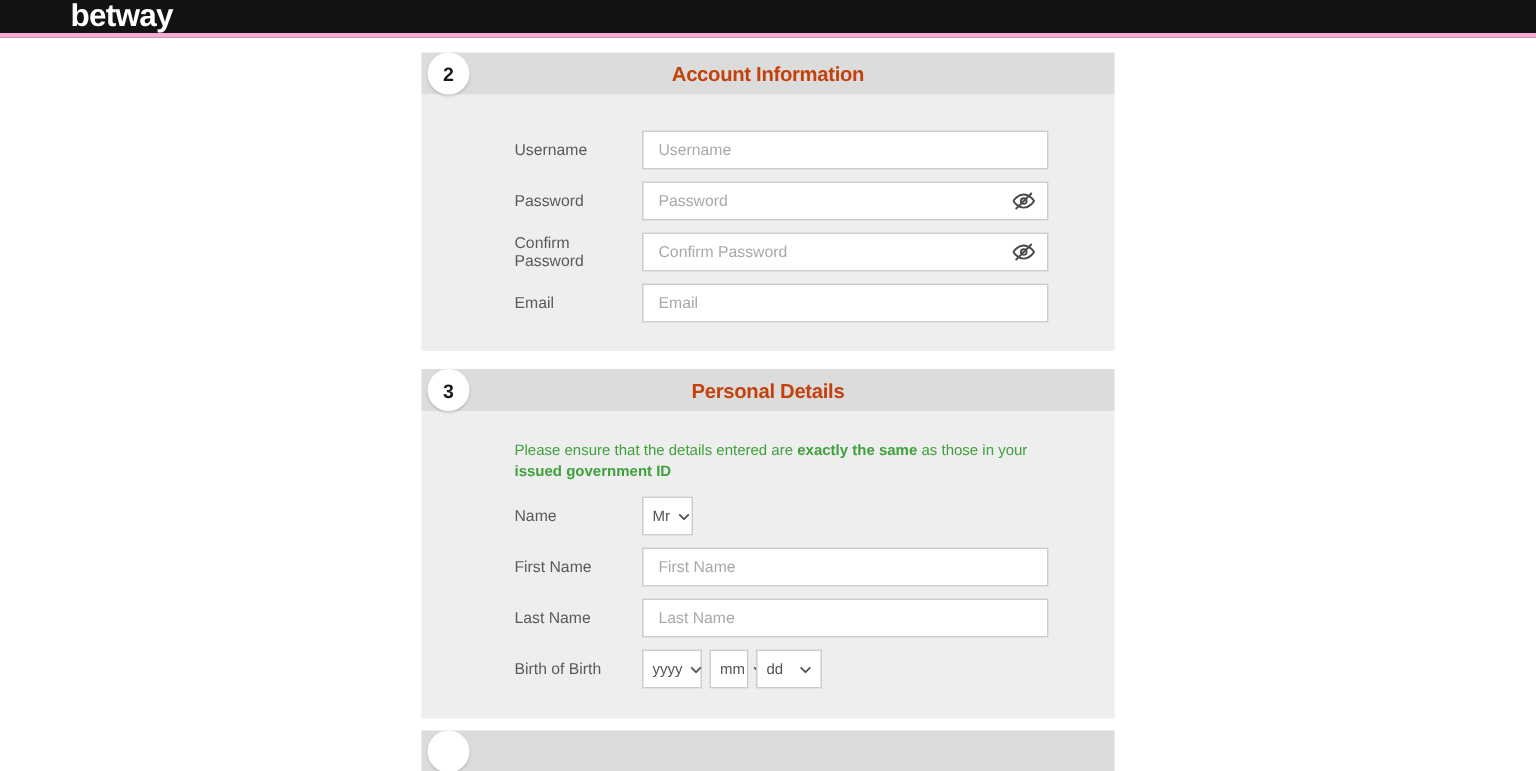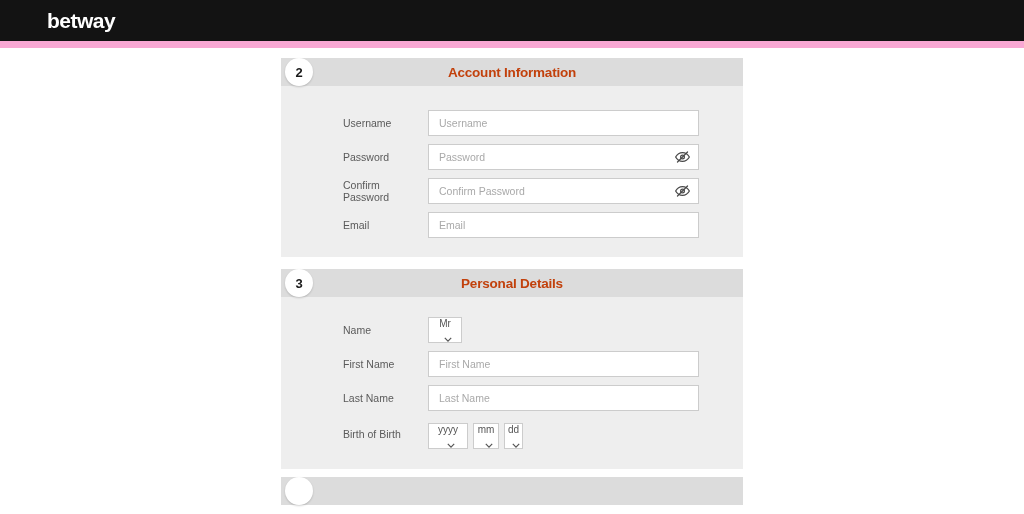--- a/index.html
+++ b/index.html
@@ -4,23 +4,23 @@
 <style>
   * { box-sizing: border-box; margin: 0; padding: 0; }
   html, body { width: 1024px; height: 514px; overflow: hidden; }
   body {
     background: #ffffff;
     font-family: "Liberation Sans", sans-serif;
   }
 
   
   .top-header {
-    height: 48px;
+    height: 25px;
     background: #131313;
-    border-bottom: 7px solid #f9a8d4;
+    border-bottom: 3px solid #f9a8d4;
     display: flex;
     align-items: center;
   }
   .logo {
     margin-left: 47px;
     color: #ffffff;
     font-size: 21px;
     font-weight: bold;
     letter-spacing: -0.5px;
   }
@@ -124,27 +124,26 @@
     height: 26px;
     background: #ffffff;
     border: 1px solid #cccccc;
     display: inline-flex;
     align-items: center;
     justify-content: space-between;
     padding: 0 6px;
     font-size: 10px;
     color: #555555;
     cursor: pointer;
-    flex-direction: column;
   }
   .select-box .chev { margin-left: 5px; display: flex; }
   .sel-title { width: 34px; }
   .sel-yyyy { width: 40px; margin-right: 5px; }
   .sel-mm { width: 26px; margin-right: 5px; }
-  .sel-dd { width: 19px; }
+  .sel-dd { width: 44px; }
 </style>
 </head>
 <body>
 
 <div class="top-header">
   <div class="logo">betway</div>
 </div>
 
 <div class="form-column">
 
@@ -200,20 +199,21 @@
     </div>
   </div>
 
   <div class="section">
     <div class="section-header">
       <div class="step-circle">3</div>
       <div class="section-title">Personal Details</div>
     </div>
     <div class="section-body personal">
 
+      <div class="notice"><span>Please ensure that the details entered are </span><b>exactly the same</b><span> as those in your </span><b>issued government ID</b></div>
 
       <div class="field-row">
         <div class="field-label">Name</div>
         <div class="select-box sel-title">
           <span>Mr</span>
           <span class="chev">
               <svg width="8" height="5" viewBox="0 0 10 6" fill="none" stroke="#555" stroke-width="1.5">
                 <path d="M1 1l4 4 4-4"></path>
               </svg>
             </span>

